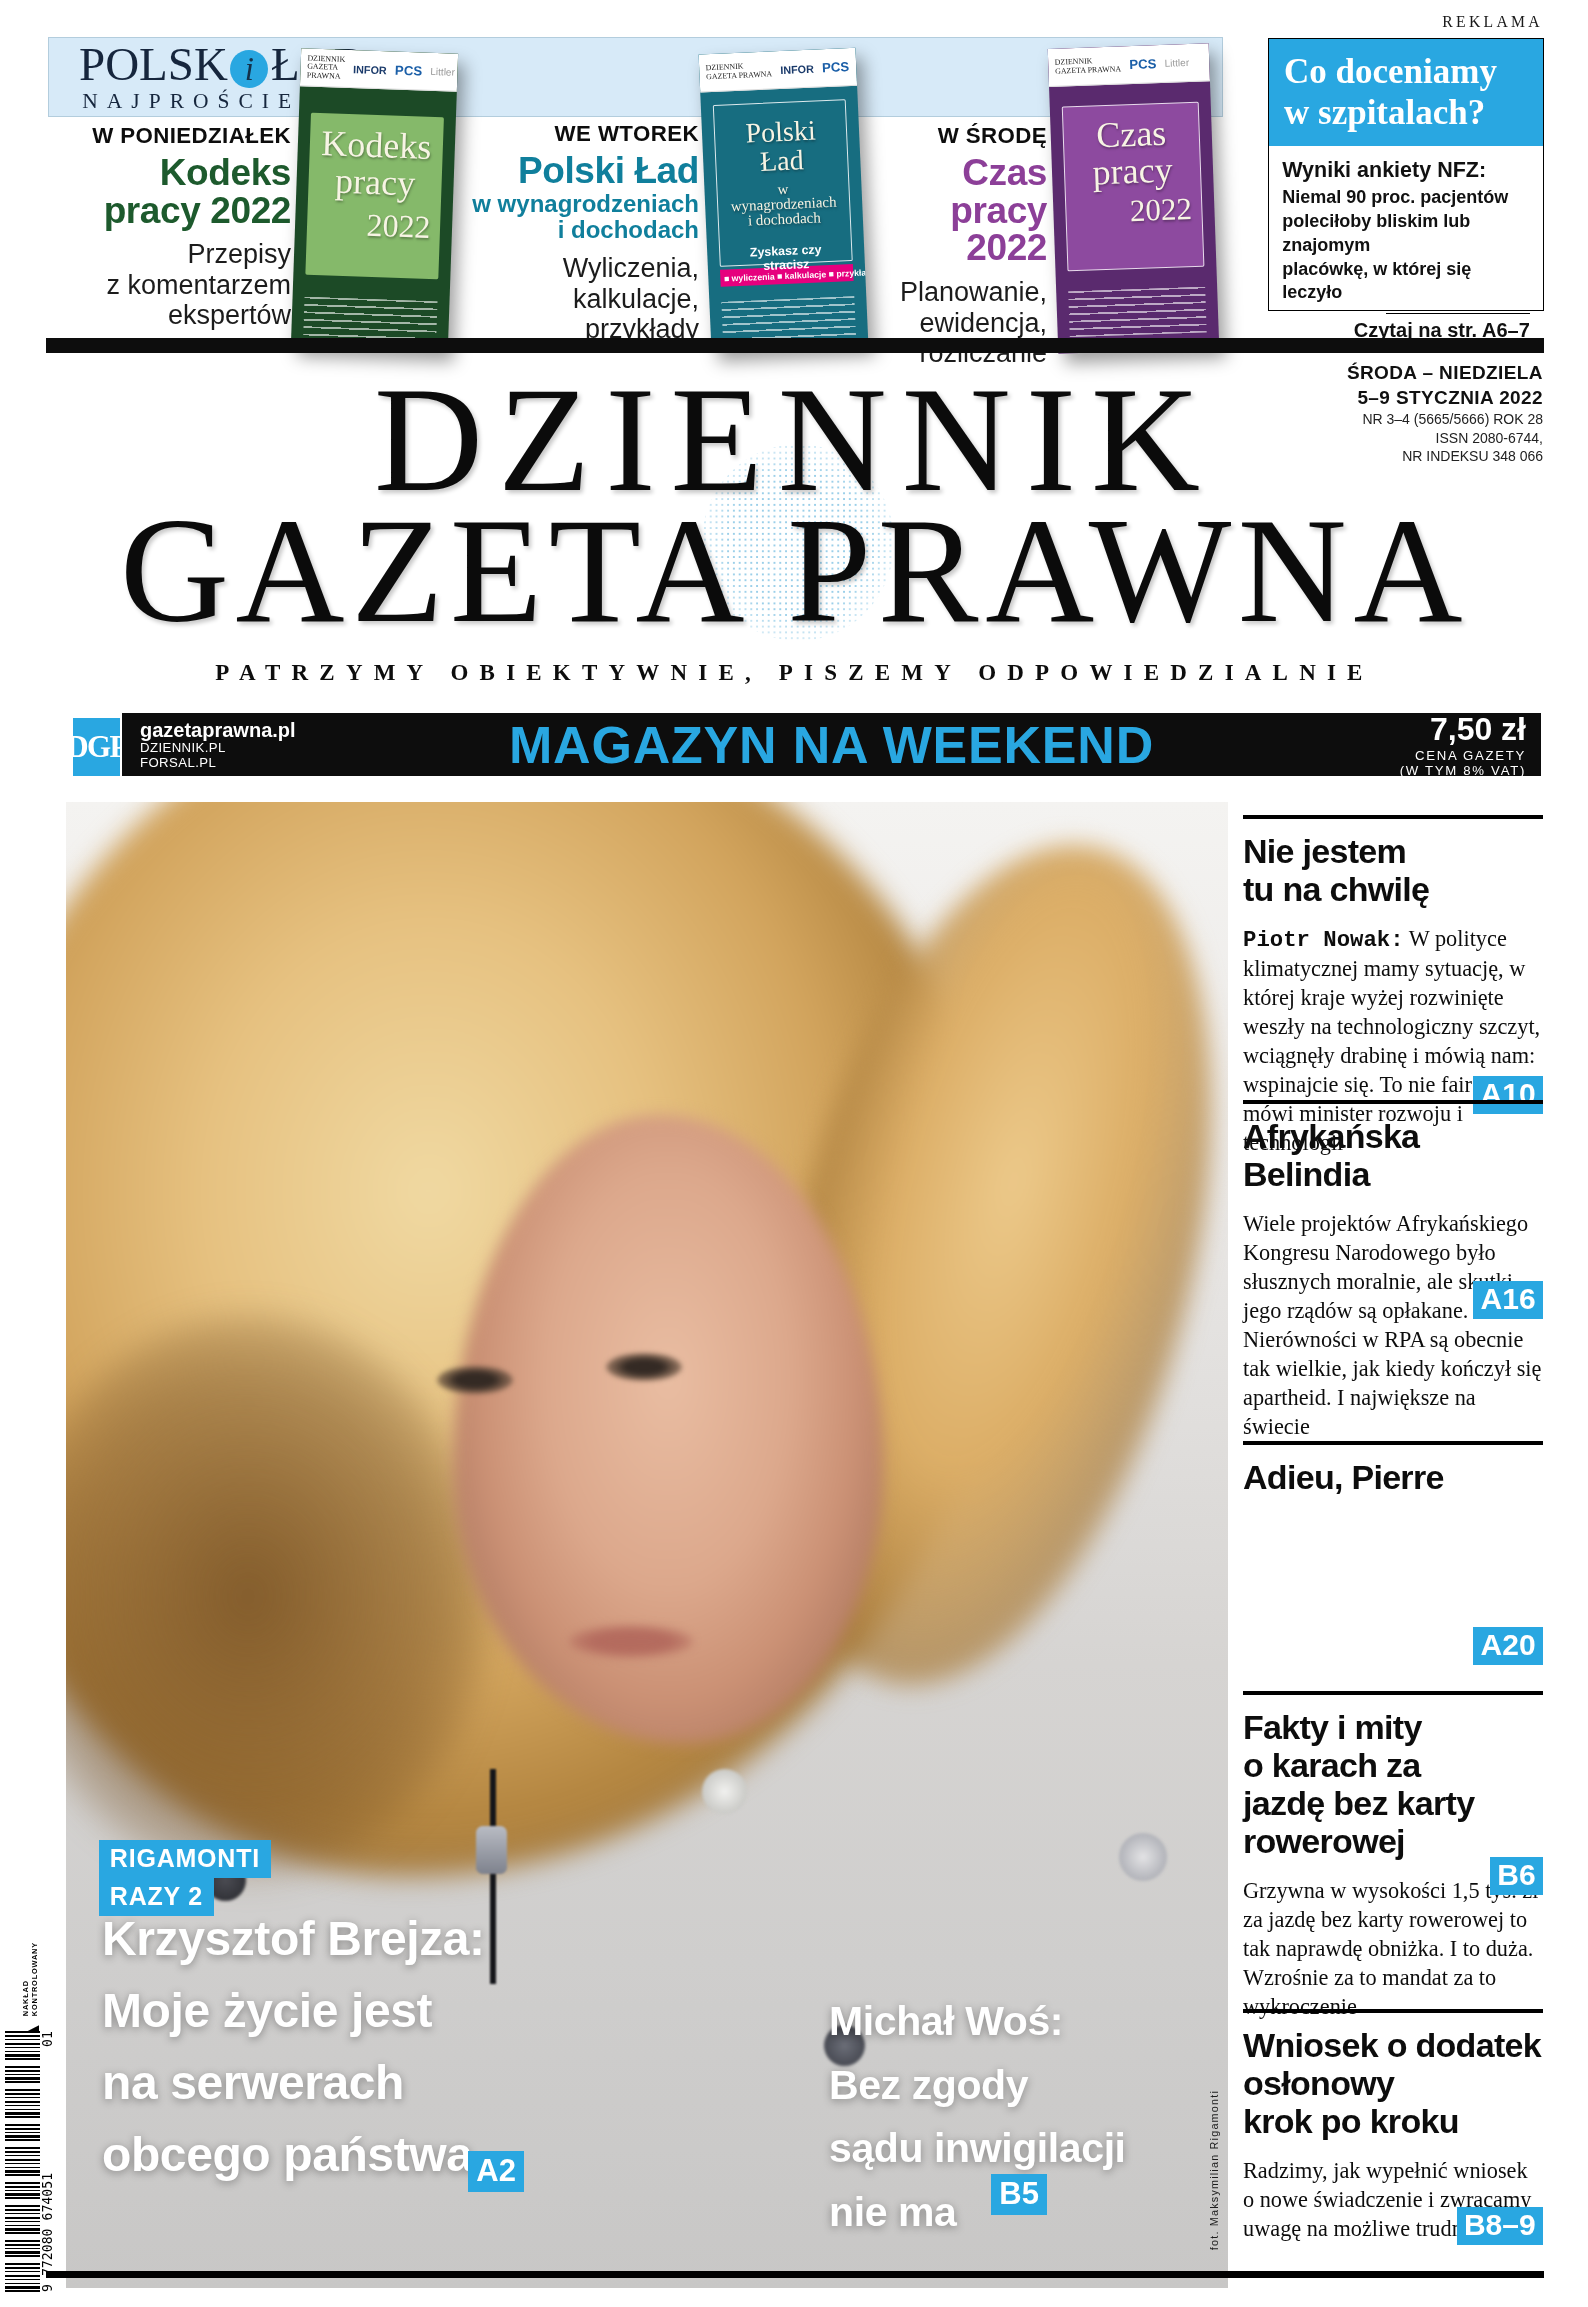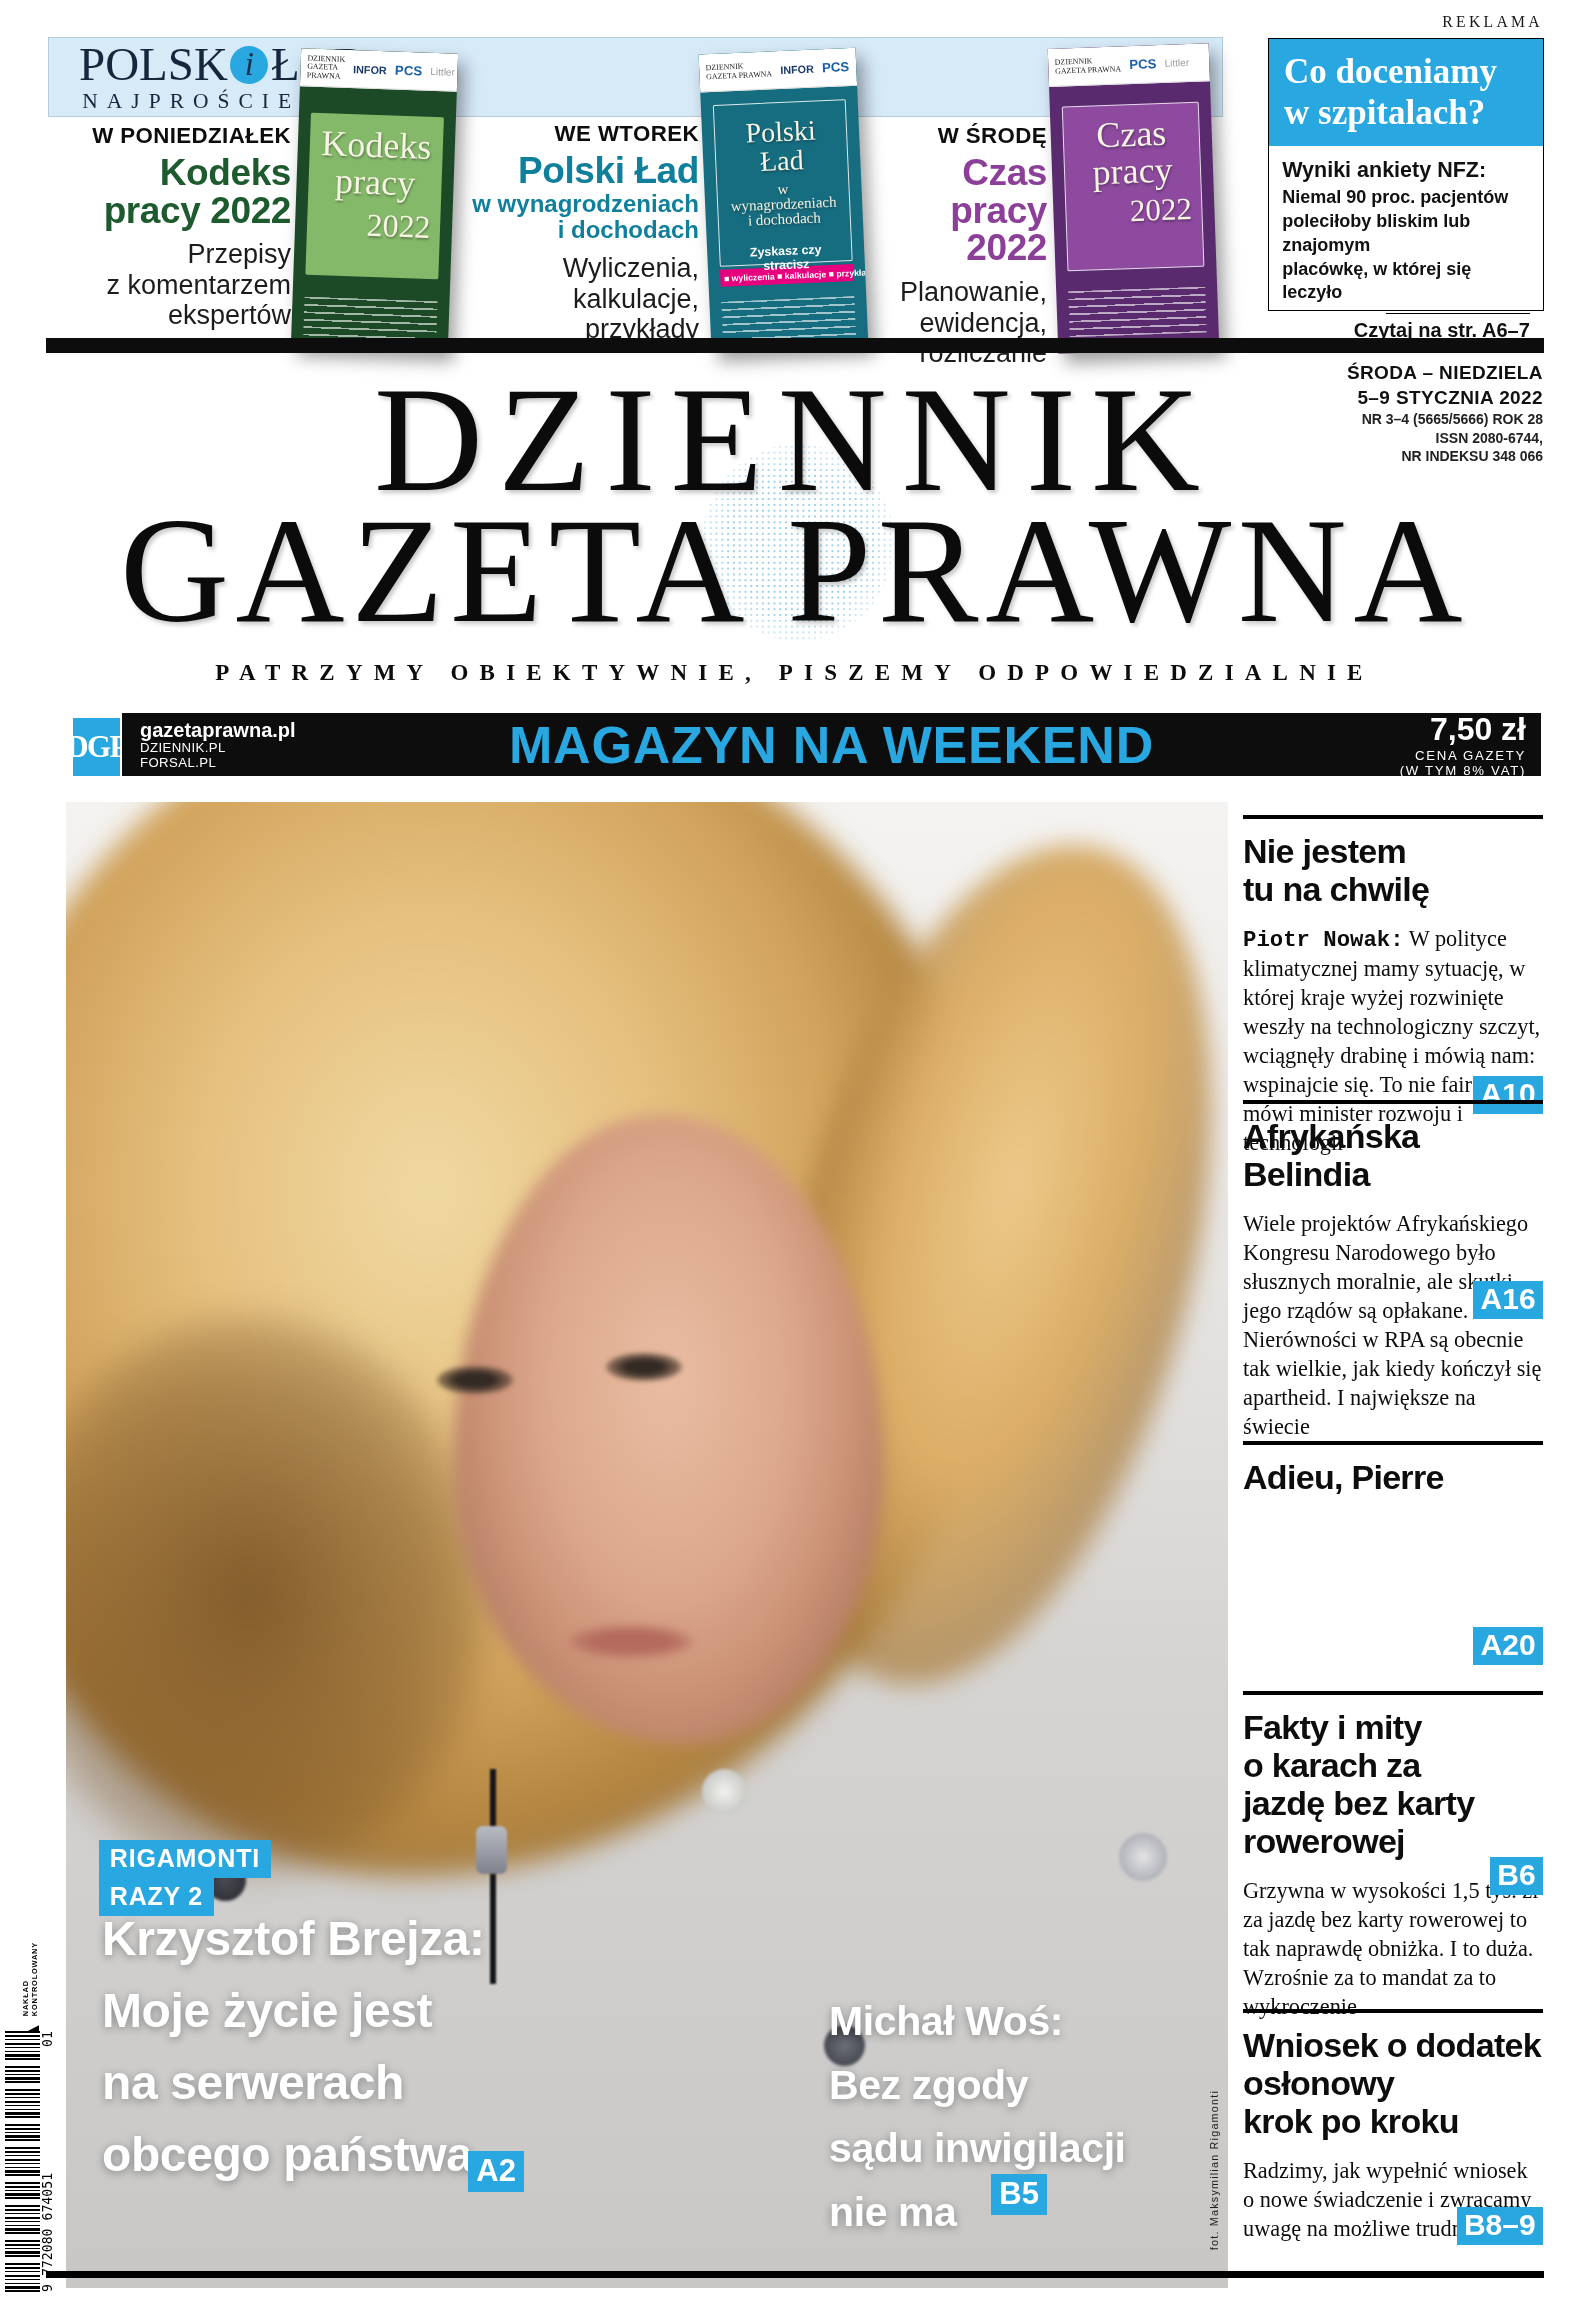--- a/index.html
+++ b/index.html
@@ -6,21 +6,21 @@
   html,body { background:#f2f2f2; }
   .page { position:relative; width:1589px; height:2307px; background:#ffffff; overflow:hidden;
           font-family:"Liberation Sans", sans-serif; color:#111; margin:0 auto; }
   .abs { position:absolute; }
   .prelines { white-space:pre-line; }
 
   
   .reklama { top:13.2px; right:46px; font-family:"Liberation Serif",serif; font-size:15.7px; letter-spacing:3.3px; color:#1a1a1a; }
   .blue-band { left:48px; top:37px; width:1175px; height:80px; background:#d7eaf8; border:0.8px solid #b3cddd; display:flex; align-items:center; }
   .brand { padding-left:30px; color:#16263d; font-family:"Liberation Serif",serif; line-height:1; }
-  .brand-l1 { font-size:47px; display:flex; align-items:center; }
+  .brand-l1 { font-size:47px; display:flex; align-items:flex-end; }
   .brand-i { display:inline-flex; align-items:center; justify-content:center; width:38px; height:38px; border-radius:50%;
              background:#29a7e1; color:#14304a; font-style:italic; font-size:33px; margin:0 2.5px; }
   .brand-l2 { font-size:21.5px; letter-spacing:9px; margin-top:3.3px; padding-left:3.3px; }
 
   .promo-text { text-align:right; line-height:1.05; }
   .promo-day { font-size:22.3px; font-weight:800; color:#0d0d0d; letter-spacing:0.4px; }
   .promo-title { font-size:37px; font-weight:800; line-height:1.02; margin-top:6.6px; letter-spacing:-0.4px; }
   .promo-sub { font-size:24px; font-weight:800; line-height:1.08; margin-top:1.7px; }
   .promo-desc { font-size:27px; font-weight:400; color:#1c1c1c; line-height:1.13; margin-top:10px; }
   .c-green { color:#1d5a2d; } .c-teal { color:#107f9c; } .c-purple { color:#8c3f98; }
@@ -43,21 +43,21 @@
   .ad-lead { font-size:21.5px; font-weight:800; }
   .ad-text { font-size:18px; font-weight:700; line-height:1.32; margin-top:3.3px; white-space:pre-line; }
   .ad-div { border-top:1.7px solid #000; width:58%; margin:8.3px 0 5px auto; }
   .ad-cta { font-size:20px; font-weight:800; text-align:right; }
 
   .black-bar { left:46px; top:338px; width:1498px; height:15px; background:#0d0d0d; }
 
   
   .issue { top:361px; right:46px; text-align:right; line-height:1.3; }
   .issue-b { font-size:19px; font-weight:800; letter-spacing:0.4px; }
-  .issue-s { font-size:14px; font-weight:700; color:#222; }
+  .issue-s { font-size:14px; font-weight:400; color:#222; }
   .globe { left:702px; top:444px; width:192px; height:197px; border-radius:50%;
            background-image:radial-gradient(circle, rgba(88,175,218,.6) 1.2px, rgba(88,175,218,0) 1.4px);
            background-size:5.8px 5.8px; }
   .globe::after { content:''; position:absolute; inset:-20px; background:radial-gradient(circle at 50% 50%, rgba(255,255,255,0) 42%, #fff 72%); }
   .mast { left:0; top:374px; width:1589px; text-align:center; font-family:"Liberation Serif",serif; color:#0b0b0b;
           font-size:151px; line-height:131px; text-shadow:2.5px 3.3px 4.1px rgba(0,0,0,.22); }
   .mast-l1 { letter-spacing:15px; }
   .mast-l2 { letter-spacing:6.6px; }
   .tagline { left:0; top:660px; width:1589px; text-align:center; font-family:"Liberation Serif",serif;
              font-size:23px; font-weight:600; letter-spacing:11.2px; color:#0d0d0d; }

